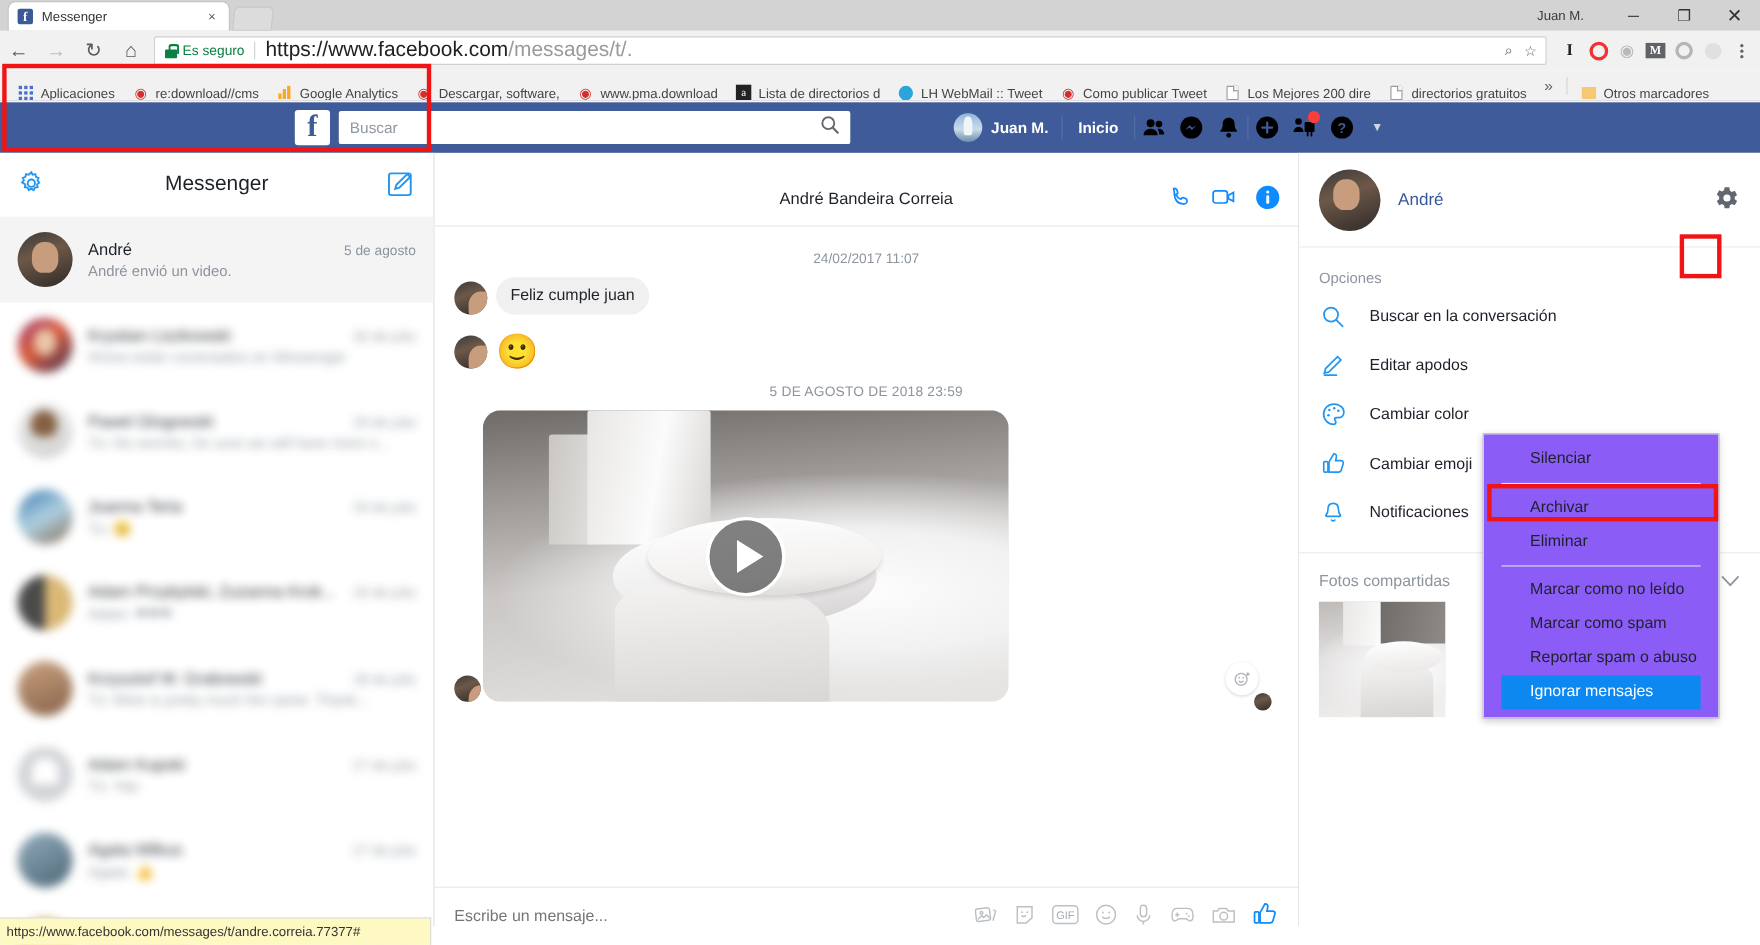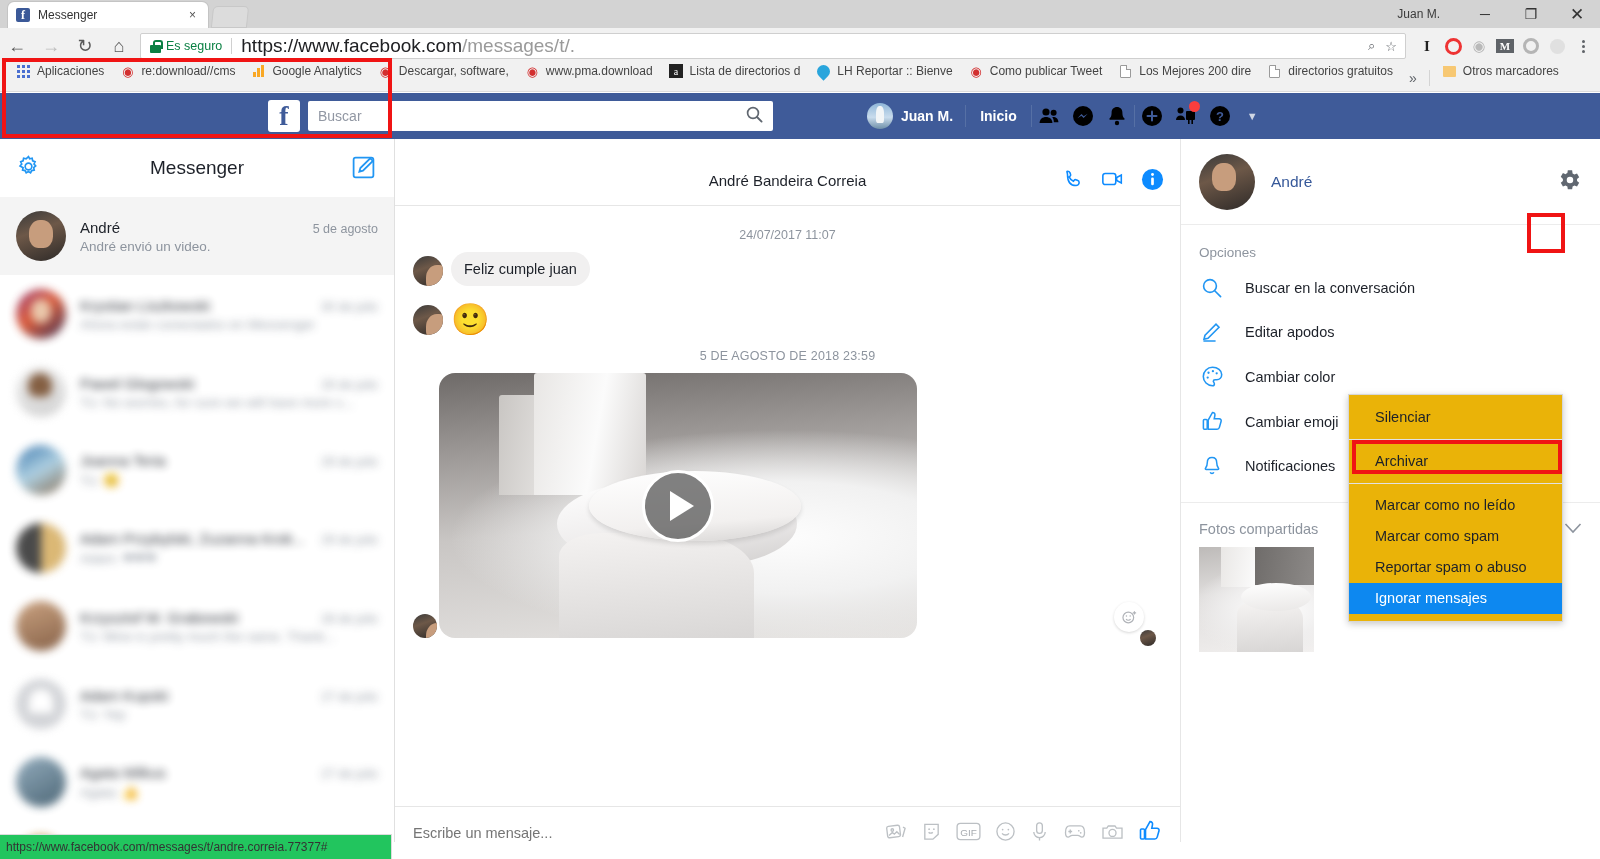--- a/index.html
+++ b/index.html
@@ -87,21 +87,21 @@
   .kebab { display:flex; flex-direction:column; gap:2px; align-items:center;}
   .kebab i { width:3px;height:3px;background:#5f6368;border-radius:50%;display:block;}
 
   
   .bookmarks {
     position:absolute; top:64px; left:0; width:1600px; height:28px;
     background:#f1f1f1; border-bottom:1px solid #dcdcdc;
     display:flex; align-items:center; padding-left:8px; overflow:hidden;
     white-space:nowrap;
   }
-  .bm { display:flex; align-items:flex-start; gap:6px; padding:0 8px; height:28px;
+  .bm { display:flex; align-items:flex-end; gap:6px; padding:0 8px; height:28px;
     font-size:12px; color:#444; flex:0 0 auto; }
   .bm-ico { width:15px;height:15px; flex:0 0 auto; display:flex;
     align-items:center; justify-content:center; font-size:11px;}
   .apps-grid { display:grid; grid-template-columns:repeat(3,3px);
     grid-template-rows:repeat(3,3px); gap:2px; }
   .apps-grid i { width:3px;height:3px;background:#4a6fd0;display:block; }
   .ico-bat { color:#d32f2f; font-size:13px; }
   .ico-chart { display:flex; align-items:flex-end; gap:1px; height:12px;}
   .ico-chart i { width:3px; background:#f9a825; display:block;}
   .ico-a { width:14px;height:14px;background:#222;color:#fff;font-size:10px;
@@ -291,39 +291,39 @@
   .rt-dark{position:absolute;left:56px;top:0;width:59px;height:38px;
     background:linear-gradient(100deg,#6f6c6a,#8d8a88);}
   .rt-seat{position:absolute;left:42px;top:36px;width:70px;height:28px;
     background:linear-gradient(175deg,#fff,#e9e7e6);border-radius:50%;}
   .rt-bowl{position:absolute;left:38px;top:54px;width:66px;height:51px;
     background:linear-gradient(175deg,#f6f4f3,#d7d5d4);border-radius:26% 34% 0 0;}
 
   
   .menu {
     position:absolute; left:1348px; top:255px; width:215px;
-    background:#eab308; border:1px solid #d7d7d7;
-    box-shadow:0 2px 7px rgba(0,0,0,.22); z-index:40; padding:7px 0;
+    background:#8b5cf6; border:1px solid #d7d7d7;
+    box-shadow:0 2px 7px rgba(0,0,0,.22); z-index:40; padding:7px 16px;
   }
   .mi { padding:5px 0 5px 26px; font-size:14.5px; color:#1d2129;
     line-height:1.45; }
   .mi.sel { background:#0d88f0; color:#fff; }
   .m-sep { height:1px; background:#e2e2e2; margin:6px 0; }
 
   
   .hb { position:absolute; border:4px solid #f01414; z-index:60;
     pointer-events:none; }
   .hb-list { left:2px; top:58px; width:390px; height:80px; }
   .hb-gear { left:1527px; top:213px; width:38px; height:40px; }
   .hb-item { left:1352px; top:440px; width:210px; height:34px; }
 
   
   .statusbar {
     position:absolute; left:0; bottom:0; width:392px; height:25px;
-    background:#22c55e; border-top:1px solid #dcdcdc;
+    background:#fef9c3; border-top:1px solid #dcdcdc;
     border-right:1px solid #dcdcdc;
     display:flex; align-items:center; padding-left:6px;
     font-size:12px; color:#333; z-index:70;
   }
 </style>
 </head>
 <body>
 
 <div class="screen">
 
@@ -430,21 +430,21 @@
       <div class="bm">
         <span class="bm-ico">
           <span class="ico-a">a</span>
         </span>
         <span>Lista de directorios d</span>
       </div>
       <div class="bm">
         <span class="bm-ico">
           <span class="ico-drop"></span>
         </span>
-        <span>LH Reportar :: Bienve</span>
+        <span>LH WebMail :: Tweet</span>
       </div>
       <div class="bm">
         <span class="bm-ico">
           <span class="ico-bat">◉</span>
         </span>
         <span>Como publicar Tweet</span>
       </div>
       <div class="bm">
         <span class="bm-ico">
           <span class="ico-page"></span>
@@ -665,21 +665,21 @@
                 <circle cx="12" cy="12" r="11" fill="#0d8bff"></circle>
                 <circle cx="12" cy="6.8" r="1.5" fill="#fff"></circle>
                 <rect x="10.6" y="10" width="2.8" height="8" rx="1.3" fill="#fff"></rect>
               </svg>
           </span>
         </span>
       </div>
 
       <div class="chat-body">
 
-        <div class="stamp">24/07/2017 11:07</div>
+        <div class="stamp">24/02/2017 11:07</div>
 
         <div class="msg-row">
           <span class="m-av av-andre"></span>
           <div class="bub them">Feliz cumple juan</div>
         </div>
 
         <div class="msg-row" style="margin-top:18px;">
           <span class="m-av av-andre"></span>
           <div class="emoji-big">🙂</div>
         </div>
@@ -855,20 +855,21 @@
           <span class="rt-tank"></span>
         <span class="rt-bowl"></span>
           <span class="rt-seat"></span>
       </div>
     </div>
 
     <div class="menu" id="menu">
         <div class="mi">Silenciar</div>
         <div class="m-sep"></div>
         <div class="mi">Archivar</div>
+        <div class="mi">Eliminar</div>
         <div class="m-sep"></div>
         <div class="mi">Marcar como no leído</div>
         <div class="mi">Marcar como spam</div>
         <div class="mi">Reportar spam o abuso</div>
         <div class="mi sel">Ignorar mensajes</div>
       </div>
   </div>
 
   <div class="hb hb-list"></div>
   <div class="hb hb-gear"></div>

